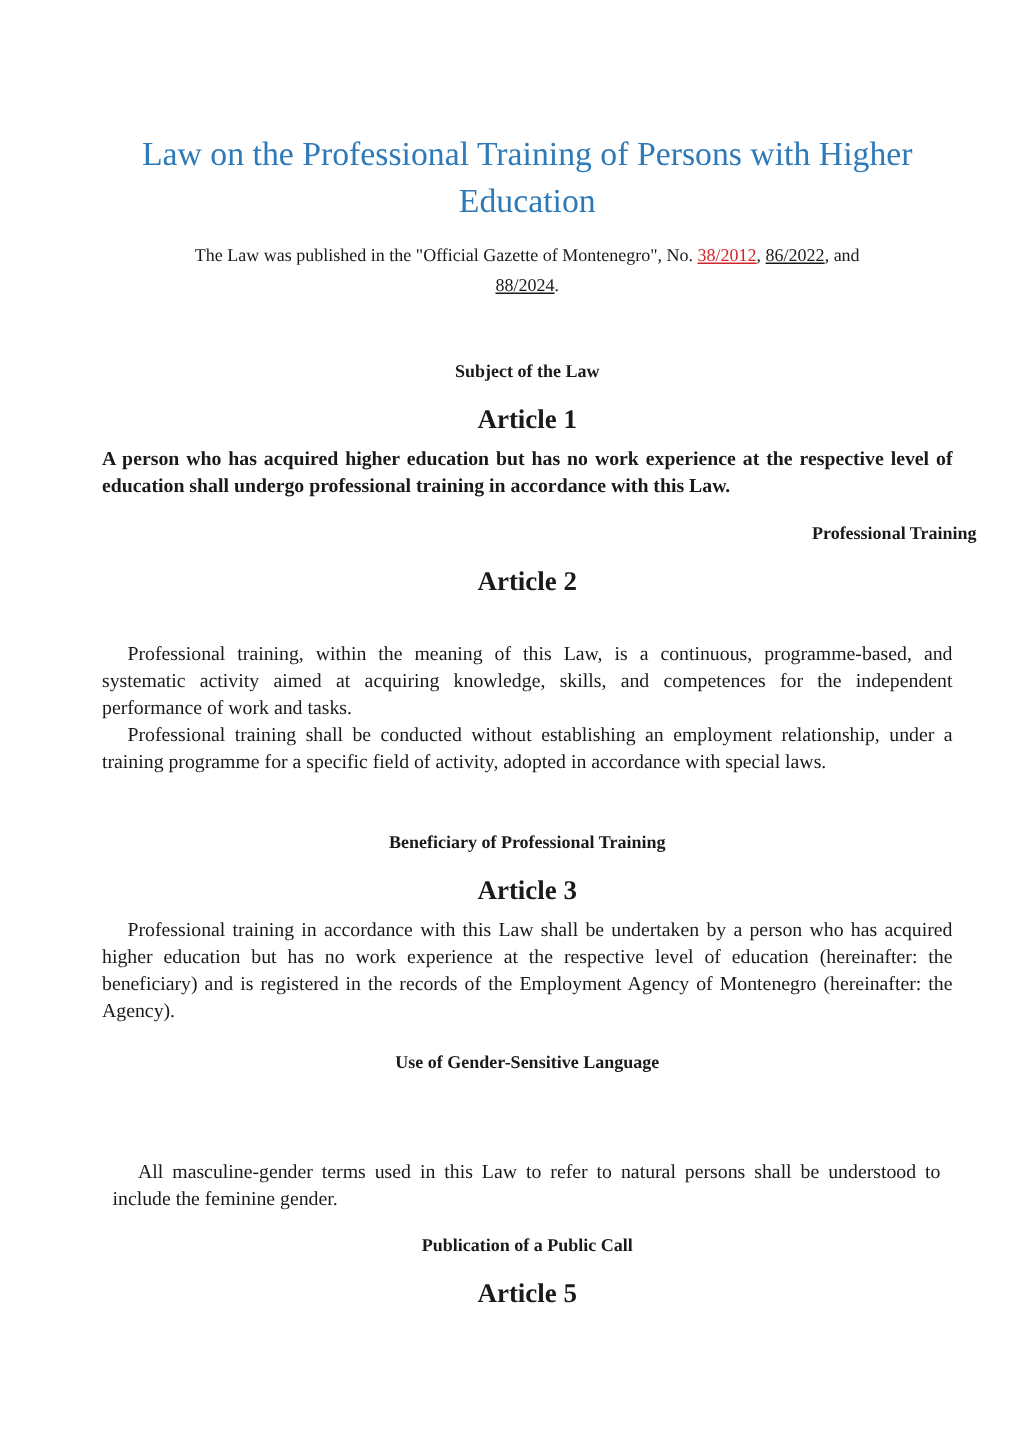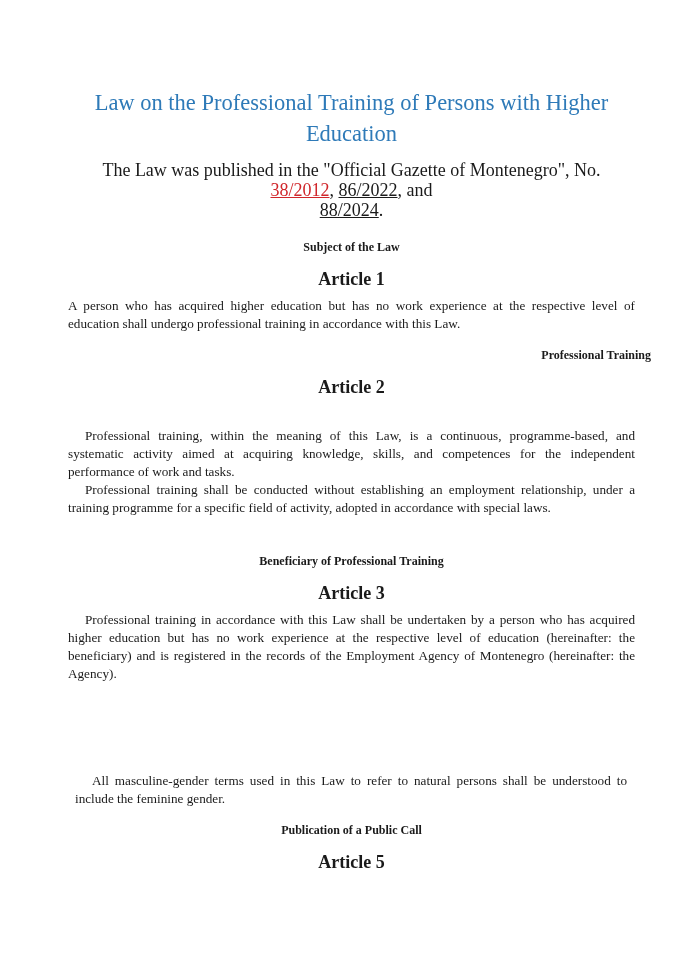--- a/index.html
+++ b/index.html
@@ -29,21 +29,21 @@
       font-size: 22.5px;
       line-height: 31px;
       font-weight: normal;
       margin: 0;
     }
     .pubnote {
       position: absolute;
       left: 60px; width: 559px;
       top: 160px;
       text-align: center;
-      font-size: 18px;
+      font-size: 12px;
       line-height: 20px;
       margin: 0;
     }
     .pubnote a {
       text-decoration: underline;
       color: #1a1a1a;
     }
     .pubnote a.red {
       color: #d0262b;
     }
@@ -79,29 +79,30 @@
 <body>
 
 <div class="page">
 
   <h1 class="title">Law on the Professional Training of Persons with Higher Education</h1>
 
   <p class="pubnote"><span>The Law was published in the "Official Gazette of Montenegro", No. </span><a class="red">38/2012</a><span>, </span><a>86/2022</a><span>, and </span><br><a>88/2024</a><span>.</span></p>
 
   <h2 class="h2" style="top:237px;">Subject of the Law</h2>
   <div class="art" style="top:270px;">Article 1</div>
-  <p class="para" style="top:297px;">A person who has acquired higher education but has no work experience at the respective level of education shall undergo professional training in accordance with this Law.</p>
+  <p class="para" style="top:297px;font-weight:bold;">A person who has acquired higher education but has no work experience at the respective level of education shall undergo professional training in accordance with this Law.</p>
 
   <h2 class="h2" style="top:345px;text-align:right;">Professional Training</h2>
   <div class="art" style="top:378px;">Article 2</div>
   <p class="para indent" style="top:427px;">Professional training, within the meaning of this Law, is a continuous, programme-based, and systematic activity aimed at acquiring knowledge, skills, and competences for the independent performance of work and tasks.</p>
   <p class="para indent" style="top:481px;">Professional training shall be conducted without establishing an employment relationship, under a training programme for a specific field of activity, adopted in accordance with special laws.</p>
 
   <h2 class="h2" style="top:551px;">Beneficiary of Professional Training</h2>
   <div class="art" style="top:584px;">Article 3</div>
   <p class="para indent" style="top:611px;">Professional training in accordance with this Law shall be undertaken by a person who has acquired higher education but has no work experience at the respective level of education (hereinafter: the beneficiary) and is registered in the records of the Employment Agency of Montenegro (hereinafter: the Agency).</p>
 
+  <h2 class="h2" style="top:698px;">Use of Gender-Sensitive Language</h2>
   <p class="para indent" style="top:772px; left:63px; width:552px;">All masculine-gender terms used in this Law to refer to natural persons shall be understood to include the feminine gender.</p>
 
   <h2 class="h2" style="top:820px;">Publication of a Public Call</h2>
   <div class="art" style="top:853px;">Article 5</div>
 
 </div>
 
 </body></html>

